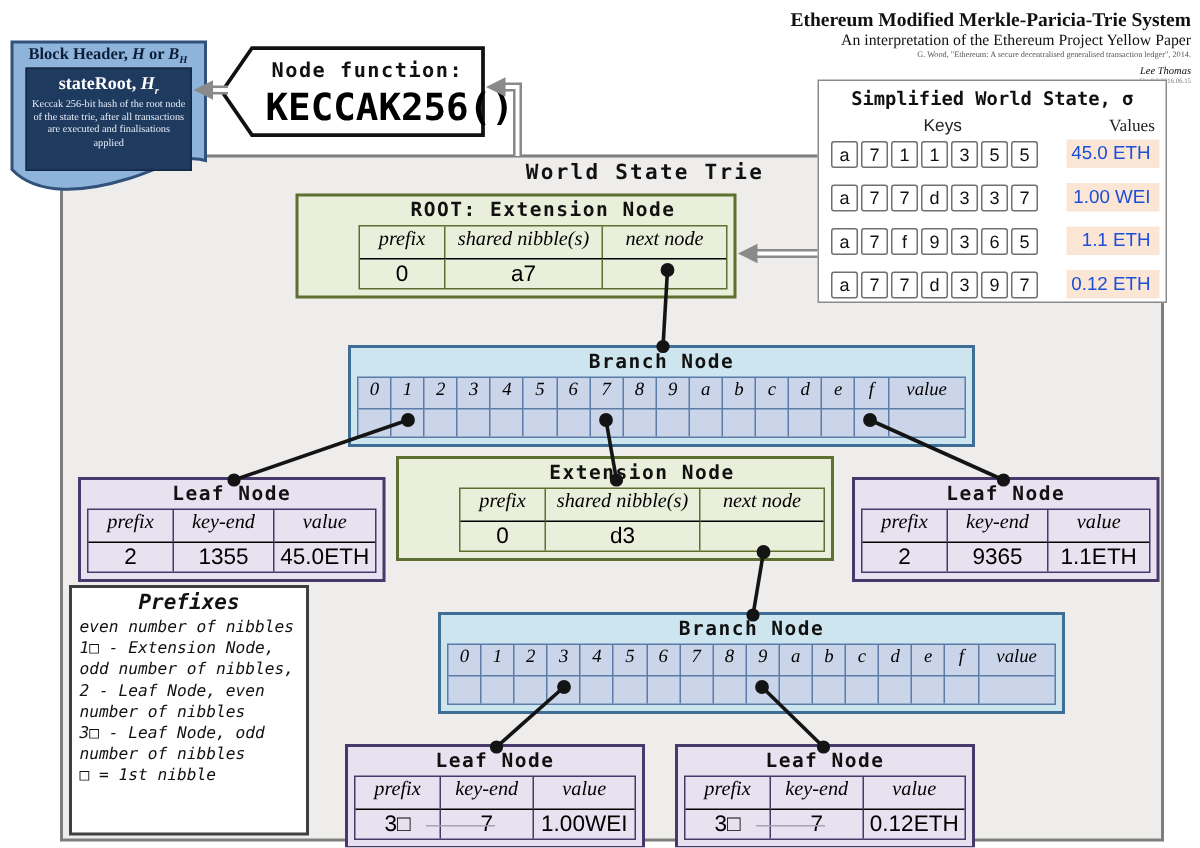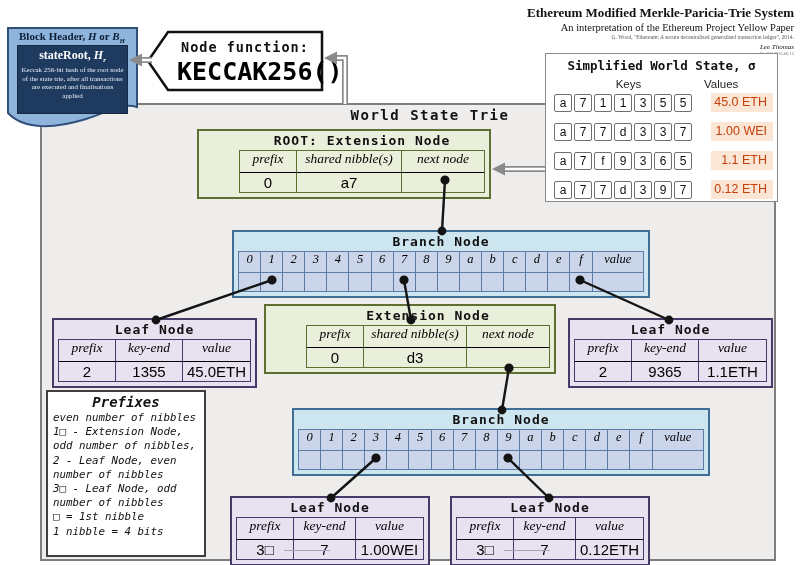--- a/index.html
+++ b/index.html
@@ -40,27 +40,27 @@
   #keccak-svg{left:0;top:0;width:340px;height:100px;z-index:4;}
   #keccak-label{left:181px;top:39px;z-index:5;font-weight:bold;font-size:13.5px;letter-spacing:1px;color:#111;}
   #keccak-fn{left:177px;top:57px;z-index:5;font-weight:bold;font-size:25px;color:#000;}
 
   
   #ws-box{left:545px;top:53px;width:233px;height:149px;background:#fff;
           border:1.6px solid #8a8a8a;box-sizing:border-box;z-index:4;}
   #ws-title{text-align:center;font-weight:bold;font-size:12.5px;margin-top:4px;color:#111;}
   #ws-headers{position:absolute;top:24px;left:0;width:100%;font-size:11.5px;color:#222;}
   #ws-keys-h{position:absolute;left:10px;width:145px;text-align:center;}
-  #ws-values-h{position:absolute;left:158px;width:66px;text-align:left;}
+  #ws-values-h{position:absolute;left:158px;width:66px;text-align:right;font-family:Liberation Serif, serif;}
   #ws-rows{position:absolute;top:39px;left:8px;right:4px;}
   .ws-row{display:flex;align-items:center;height:19px;margin-bottom:10px;}
   .ws-key{flex:0 0 16px;height:16px;border:1.6px solid #6f6f6f;border-radius:2px;background:#fff;
           font-size:12px;line-height:16px;text-align:center;margin-right:2px;color:#111;}
   .ws-value{margin-left:17px;flex:1;height:19px;background:var(--value-badge);
-            font-size:12.5px;line-height:19px;text-align:right;padding-right:6px;color:#c2410c;}
+            font-size:12.5px;line-height:19px;text-align:right;padding-right:6px;color:#1d4ed8;}
 
   
   .node{position:absolute;box-sizing:border-box;padding:2px 4px 4px;z-index:3;}
   .node-title{text-align:center;font-weight:bold;font-size:13px;letter-spacing:1px;
               height:17px;line-height:16px;color:#111;}
   .green{background:var(--extension-fill);border:2.4px solid var(--extension-border);padding-left:40px;}
   .purple{background:var(--leaf-fill);border:2.4px solid var(--leaf-border);}
   .blue{background:var(--branch-fill);border:2.4px solid var(--branch-border);}
 
   .ntable{border:1.3px solid;}
@@ -389,21 +389,20 @@
     <div id="prefix-title" class="mono">Prefixes</div>
     <div id="prefix-lines" class="mono">
         <div class="pline">even number of nibbles</div>
         <div class="pline">1□ - Extension Node,</div>
         <div class="pline">odd number of nibbles,</div>
         <div class="pline">2 - Leaf Node, even</div>
         <div class="pline">number of nibbles</div>
         <div class="pline">3□ - Leaf Node, odd</div>
         <div class="pline">number of nibbles</div>
         <div class="pline">□ = 1st nibble</div>
-        <div class="pline">1 nibble = 4 bits</div>
       </div>
   </div>
 
   <svg id="overlay" class="abs" width="800" height="565" viewBox="0 0 800 565">
 
     <g>
       <path d="M545,169 H500" stroke="#8a8a8a" stroke-width="6" fill="none"></path>
       <path d="M545,169 H500" stroke="#ffffff" stroke-width="2.6" fill="none"></path>
       <polygon points="492,169 505,162.5 505,175.5" fill="#8a8a8a"></polygon>
       <path d="M345,104 V58 H333" stroke="#8a8a8a" stroke-width="6" fill="none"></path>

